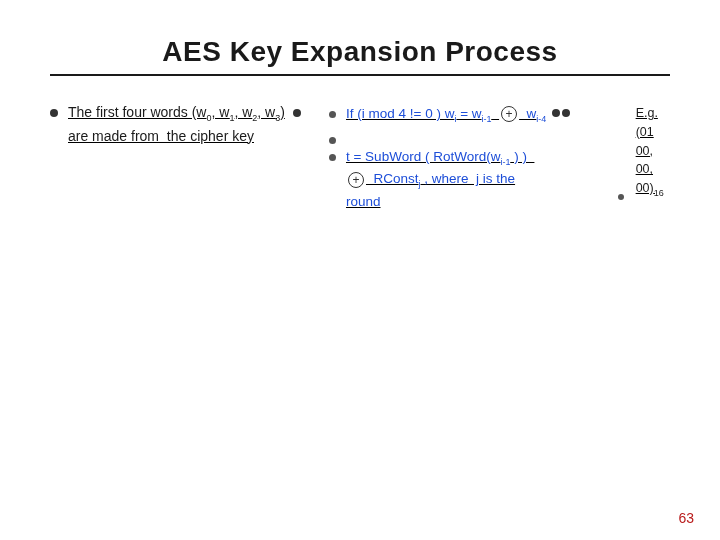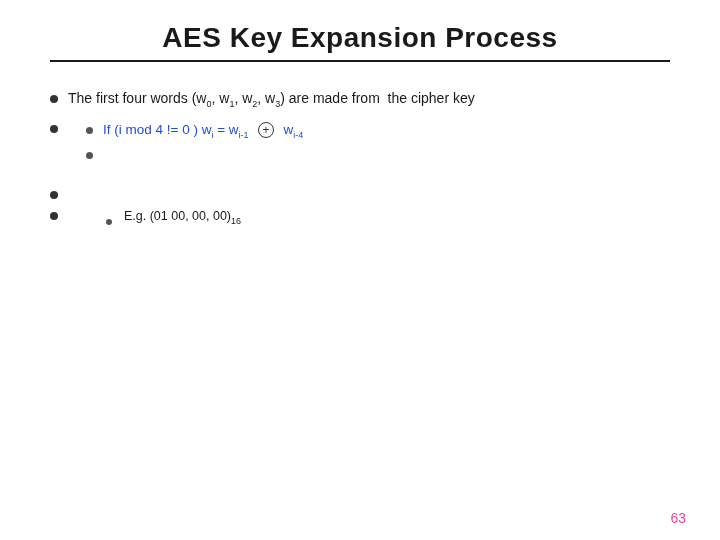--- a/index.html
+++ b/index.html
@@ -11,43 +11,44 @@
       overflow: hidden;
     }
     .slide-container {
       width: 720px;
       height: 540px;
       background: #ffffff;
       border-radius: 12px;
       position: relative;
       display: flex;
       flex-direction: column;
-      padding: 22px 50px 30px 50px;
+      padding: 36px 50px 30px 50px;
     }
     .title-area {
       text-align: center;
       margin-bottom: 10px;
     }
     .slide-title {
       font-size: 28px;
       font-weight: bold;
       color: #1a1a1a;
       letter-spacing: 0.5px;
     }
     .title-underline {
       height: 2px;
       background: #1a1a1a;
       margin: 6px auto 16px auto;
       width: 100%;
     }
     .content-area {
       flex: 1;
       display: flex;
-      flex-direction: column;
+      flex-direction: row;
       gap: 2px;
+      text-decoration: underline;
     }
     .bullet-item {
       display: flex;
       align-items: flex-start;
       gap: 10px;
       margin-bottom: 4px;
     }
     .bullet-dot {
       width: 8px;
       height: 8px;
@@ -102,28 +103,28 @@
       content: '+';
       font-size: 12px;
       color: #333;
     }
     .spacer {
       height: 14px;
     }
     .page-number {
       position: absolute;
       bottom: 14px;
-      right: 34px;
+      right: 26px;
       font-size: 14px;
-      color: #ec4899;
+      color: #b91c1c;
     }
     sub { font-size: 9px; }
     .sub-sub-bullet {
       display: flex;
-      align-items: center;
+      align-items: flex-end;
       gap: 12px;
       margin-bottom: 2px;
       margin-left: 20px;
     }
     .sub-sub-dot {
       width: 6px;
       height: 6px;
       background: #555;
       border-radius: 50%;
       margin-top: 8px;
@@ -160,20 +161,24 @@
 
           <div class="sub-bullet-item">
             <div class="sub-bullet-dot"></div>
             <span class="sub-bullet-text">If (i mod 4 != 0 ) w<sub>i</sub> = w<sub>i-1</sub> &nbsp;<span class="oplus"></span>&nbsp; w<sub>i-4</sub></span>
           </div>
 
           <div class="sub-bullet-item">
             <div class="sub-bullet-dot"></div>
           </div>
 
+          <div class="sub-bullet-item">
+            <div class="sub-bullet-dot"></div>
+            <span class="sub-bullet-text">t = SubWord ( RotWord(w<sub>i-1</sub> ) ) &nbsp;<span class="oplus"></span>&nbsp; RConst<sub>j</sub> , where &nbsp;j is the round</span>
+          </div>
         </div>
       </div>
     </div>
 
     <div class="spacer"></div>
 
     <div class="bullet-item">
       <div class="bullet-dot"></div>
     </div>
 

